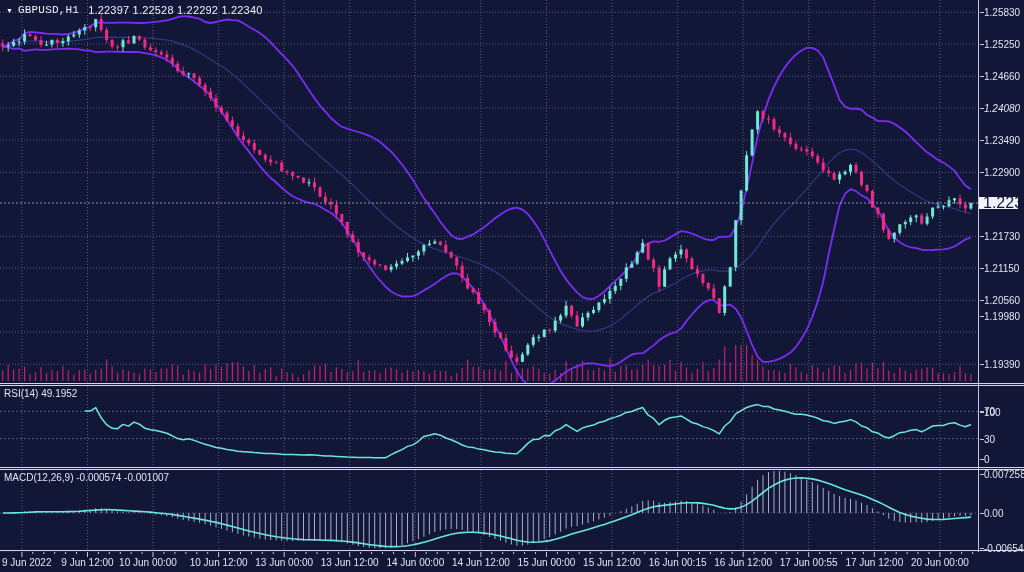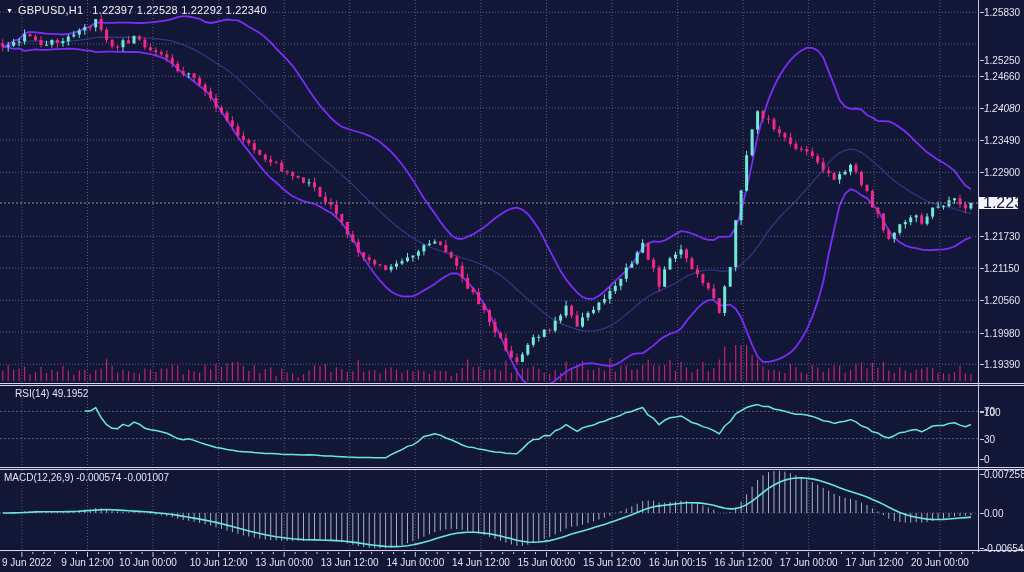--- a/index.html
+++ b/index.html
@@ -4,33 +4,33 @@
 <style>
   * { margin:0; padding:0; box-sizing:border-box; }
   html,body { background:#0b0e24; }
   #win { position:relative; width:1024px; height:572px; background:#131737;
          overflow:hidden; font-family:"Liberation Sans", sans-serif; }
   svg { position:absolute; display:block; }
   .lbl { position:absolute; color:#e2e5f0; font-size:10px; line-height:11px; white-space:nowrap; }
   #title-row { position:absolute; top:4px; left:6px; display:flex; align-items:center;
                color:#f0f1f7; font-size:11px; z-index:5; }
   #dd-icon { font-size:7px; margin-right:5px; color:#ffffff; cursor:pointer; }
-  #sym { letter-spacing:0.2px; }
+  #sym { letter-spacing:0.2px;font-family:Liberation Mono, monospace; }
   #ohlc { margin-left:9px; letter-spacing:0.2px; }
   .sep { position:absolute; left:0; width:1024px; height:3px;
          border-top:1px solid #d3d6e6; border-bottom:1px solid #d3d6e6; background:#1b1f42; z-index:4; }
   #axis-vline { position:absolute; left:978px; top:0; width:1px; height:552px; background:#c6c9dc; z-index:4; }
   #price-axis { position:absolute; left:979px; top:0; width:45px; height:552px; z-index:5; }
   .ptick { left:5px; }
   .tickmark { position:absolute; left:-4px; width:4px; height:1px; background:#c6c9dc; }
   #cur-price { position:absolute; left:0; width:39px; height:12px; background:#f2f3f7;
                color:#131737; font-size:16px; line-height:12px; padding-left:4px; }
   #time-axis { position:absolute; left:0; top:552px; width:1024px; height:20px; z-index:5; }
   .ttick { top:5px; width:90px; margin-left:-45px; text-align:center; }
-  #ind-label-rsi  { top:388px; left:15px; z-index:6; }
+  #ind-label-rsi  { top:388px; left:4px; z-index:6; }
   #ind-label-macd { top:472px; left:4px; z-index:6; }
 </style>
 </head>
 <body>
 
 <div id="win">
 
   <svg id="main-svg" width="978" height="383" style="top:0;left:0;">
       <line x1="21.9" y1="0" x2="21.9" y2="383" stroke="#565b80" stroke-width="1" stroke-dasharray="1 2"></line>
       <line x1="87.5" y1="0" x2="87.5" y2="383" stroke="#565b80" stroke-width="1" stroke-dasharray="1 2"></line>
@@ -827,29 +827,29 @@
       <line x1="970.9" y1="43" x2="970.9" y2="45.3" stroke="#a9aec9" stroke-width="1"></line>
       <polyline fill="none" stroke="#68e8da" stroke-width="1.6" stroke-linejoin="round" points="2.7,43.0 8.2,43.0 13.6,42.9 19.1,42.8 24.6,42.5 30.0,42.2 35.5,41.9 41.0,41.8 46.5,41.8 51.9,41.7 57.4,41.7 62.9,41.7 68.3,41.6 73.8,41.5 79.3,41.3 84.8,40.9 90.2,40.5 95.7,40.1 101.2,39.7 106.6,39.6 112.1,39.7 117.6,40.1 123.0,40.4 128.5,40.8 134.0,41.1 139.4,41.4 144.9,41.7 150.4,42.1 155.9,42.7 161.3,43.2 166.8,43.8 172.3,44.5 177.7,45.4 183.2,46.3 188.7,47.2 194.1,48.1 199.6,49.1 205.1,50.1 210.6,51.2 216.0,52.4 221.5,53.7 227.0,55.1 232.4,56.5 237.9,58.0 243.4,59.5 248.8,60.9 254.3,62.2 259.8,63.5 265.3,64.7 270.7,65.8 276.2,66.7 281.7,67.5 287.1,68.2 292.6,68.8 298.1,69.2 303.5,69.6 309.0,69.8 314.5,69.9 320.0,70.0 325.4,70.2 330.9,70.4 336.4,70.6 341.8,71.0 347.3,71.5 352.8,72.1 358.3,72.9 363.7,73.7 369.2,74.6 374.7,75.3 380.1,75.9 385.6,76.4 391.1,76.6 396.5,76.6 402.0,76.3 407.5,75.7 412.9,74.8 418.4,73.6 423.9,72.2 429.4,70.7 434.8,69.0 440.3,67.2 445.8,65.7 451.2,64.3 456.7,63.3 462.2,62.6 467.6,62.3 473.1,62.2 478.6,62.5 484.1,63.1 489.5,63.8 495.0,64.9 500.5,66.0 505.9,67.4 511.4,68.8 516.9,70.2 522.4,71.3 527.8,72.0 533.3,72.2 538.8,72.0 544.2,71.4 549.7,70.6 555.2,69.3 560.6,67.8 566.1,66.0 571.6,64.1 577.1,62.5 582.5,60.9 588.0,59.4 593.5,57.8 598.9,56.1 604.4,54.4 609.9,52.6 615.3,50.8 620.8,48.8 626.3,46.8 631.8,44.7 637.2,42.5 642.7,40.2 648.2,38.2 653.6,36.7 659.1,35.9 664.6,35.2 670.0,34.6 675.5,34.0 681.0,33.3 686.5,32.8 691.9,32.7 697.4,32.9 702.9,33.4 708.3,34.2 713.8,35.3 719.3,36.9 724.7,38.2 730.2,38.9 735.7,38.6 741.1,37.2 746.6,34.6 752.1,31.1 757.6,26.8 763.0,22.5 768.5,18.4 774.0,15.0 779.4,12.2 784.9,10.1 790.4,8.7 795.9,8.0 801.3,7.9 806.8,8.2 812.3,8.9 817.7,10.1 823.2,11.7 828.7,13.5 834.1,15.6 839.6,17.7 845.1,19.7 850.5,21.5 856.0,23.3 861.5,25.1 867.0,27.1 872.4,29.4 877.9,31.8 883.4,34.4 888.8,37.3 894.3,40.0 899.8,42.4 905.3,44.5 910.7,46.1 916.2,47.3 921.7,48.3 927.1,49.1 932.6,49.4 938.1,49.5 943.5,49.4 949.0,49.0 954.5,48.5 960.0,48.0 965.4,47.6 970.9,47.1"></polyline>
     </svg>
   <div class="lbl" id="ind-label-macd">MACD(12,26,9) -0.000574 -0.001007</div>
 
   <div class="sep" style="top:550px;height:2px;border-bottom:none;"></div>
   <div id="axis-vline"></div>
 
   <div id="price-axis">
       <div class="lbl ptick" style="top: 7px;">1.25830<div class="tickmark" style="top: 5px;"></div></div>
-      <div class="lbl ptick" style="top: 55px;">1.25250<div class="tickmark" style="top: 5px;"></div></div>
+      <div class="lbl ptick" style="top: 39px;">1.25250<div class="tickmark" style="top: 5px;"></div></div>
       <div class="lbl ptick" style="top: 71px;">1.24660<div class="tickmark" style="top: 5px;"></div></div>
       <div class="lbl ptick" style="top: 103px; font-style: italic;">1.24080<div class="tickmark" style="top: 5px;"></div></div>
       <div class="lbl ptick" style="top: 135px;">1.23490<div class="tickmark" style="top: 5px;"></div></div>
       <div class="lbl ptick" style="top: 167px;">1.22900<div class="tickmark" style="top: 5px;"></div></div>
       <div class="lbl ptick" style="top: 231px;">1.21730<div class="tickmark" style="top: 5px;"></div></div>
       <div class="lbl ptick" style="top: 263px;">1.21150<div class="tickmark" style="top: 5px;"></div></div>
       <div class="lbl ptick" style="top: 295px;">1.20560<div class="tickmark" style="top: 5px;"></div></div>
-      <div class="lbl ptick" style="top: 328px;">1.19980<div class="tickmark" style="top: 5px;"></div></div>
+      <div class="lbl ptick" style="top: 311px;">1.19980<div class="tickmark" style="top: 5px;"></div></div>
       <div class="lbl ptick" style="top: 359px;">1.19390<div class="tickmark" style="top: 5px;"></div></div>
       <div class="lbl ptick" style="top: 407px;">100<div class="tickmark" style="top: 5px;"></div></div>
       <div class="lbl ptick" style="top: 406px;">70<div class="tickmark" style="top: 5px;"></div></div>
       <div class="lbl ptick" style="top: 434px; text-align: right;">30<div class="tickmark" style="top: 5px;"></div></div>
       <div class="lbl ptick" style="top: 454px;">0<div class="tickmark" style="top: 5px;"></div></div>
       <div class="lbl ptick" style="top: 469px;">0.007258<div class="tickmark" style="top: 5px;"></div></div>
       <div class="lbl ptick" style="top: 508px;">0.00<div class="tickmark" style="top: 5px;"></div></div>
       <div class="lbl ptick" style="top: 543px;">-0.006541<div class="tickmark" style="top: 5px;"></div></div>
       <div id="cur-price" style="top: 197px;">1.22340</div>
     </div>
@@ -949,18 +949,18 @@
       <div class="lbl ttick" style="left: 148px;">10 Jun 00:00</div>
       <div class="lbl ttick" style="left: 218.6px;">10 Jun 12:00</div>
       <div class="lbl ttick" style="left: 284.2px;">13 Jun 00:00</div>
       <div class="lbl ttick" style="left: 349.7px;">13 Jun 12:00</div>
       <div class="lbl ttick" style="left: 415.3px;">14 Jun 00:00</div>
       <div class="lbl ttick" style="left: 480.9px;">14 Jun 12:00</div>
       <div class="lbl ttick" style="left: 546.5px;">15 Jun 00:00</div>
       <div class="lbl ttick" style="left: 612px;">15 Jun 12:00</div>
       <div class="lbl ttick" style="left: 677.6px;">16 Jun 00:15</div>
       <div class="lbl ttick" style="left: 743.2px;">16 Jun 12:00</div>
-      <div class="lbl ttick" style="left: 808.7px;">17 Jun 00:00</div>
+      <div class="lbl ttick" style="left: 808.7px;">17 Jun 00:55</div>
       <div class="lbl ttick" style="left: 874.3px;">17 Jun 12:00</div>
       <div class="lbl ttick" style="left: 939.9px;">20 Jun 00:00</div>
     </div>
 
 </div>
 
 </body></html>

